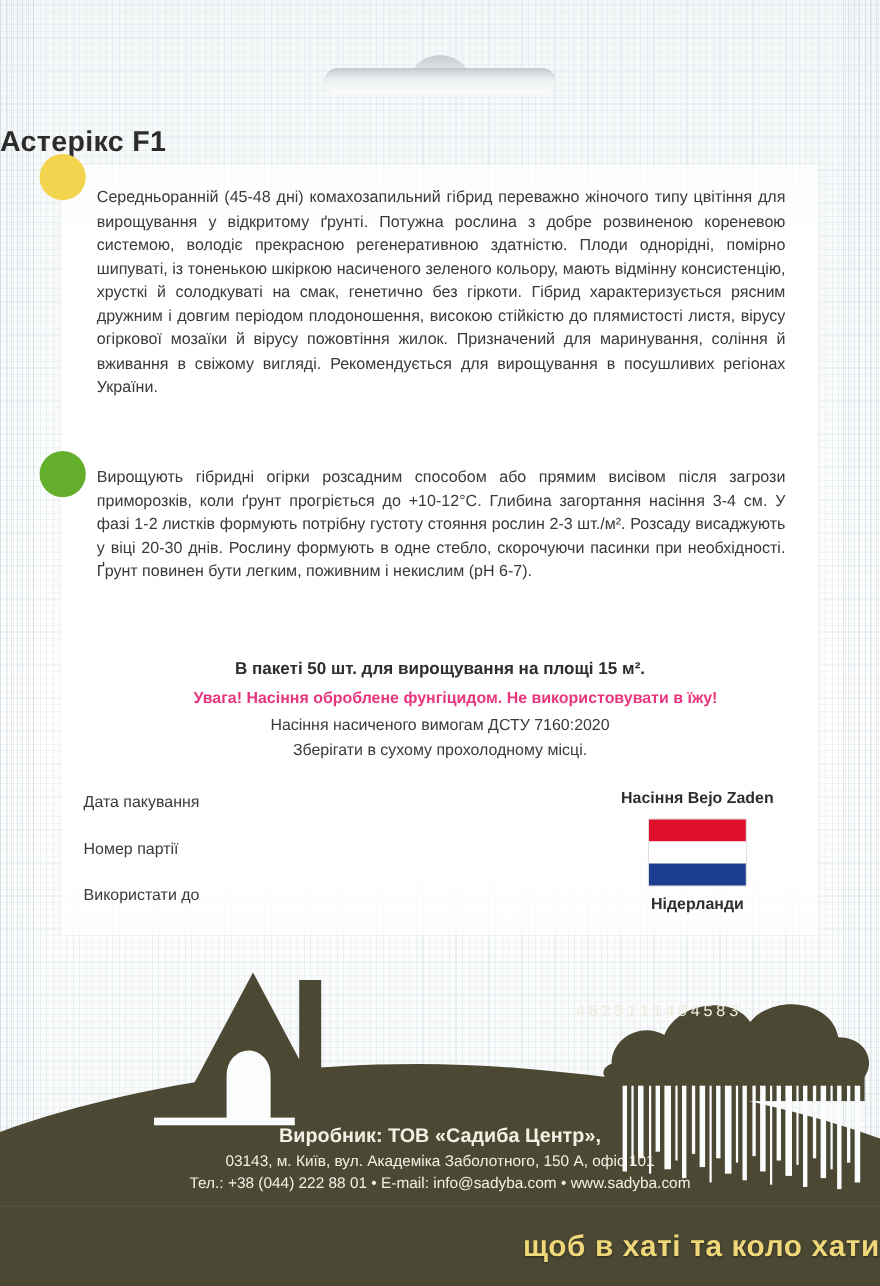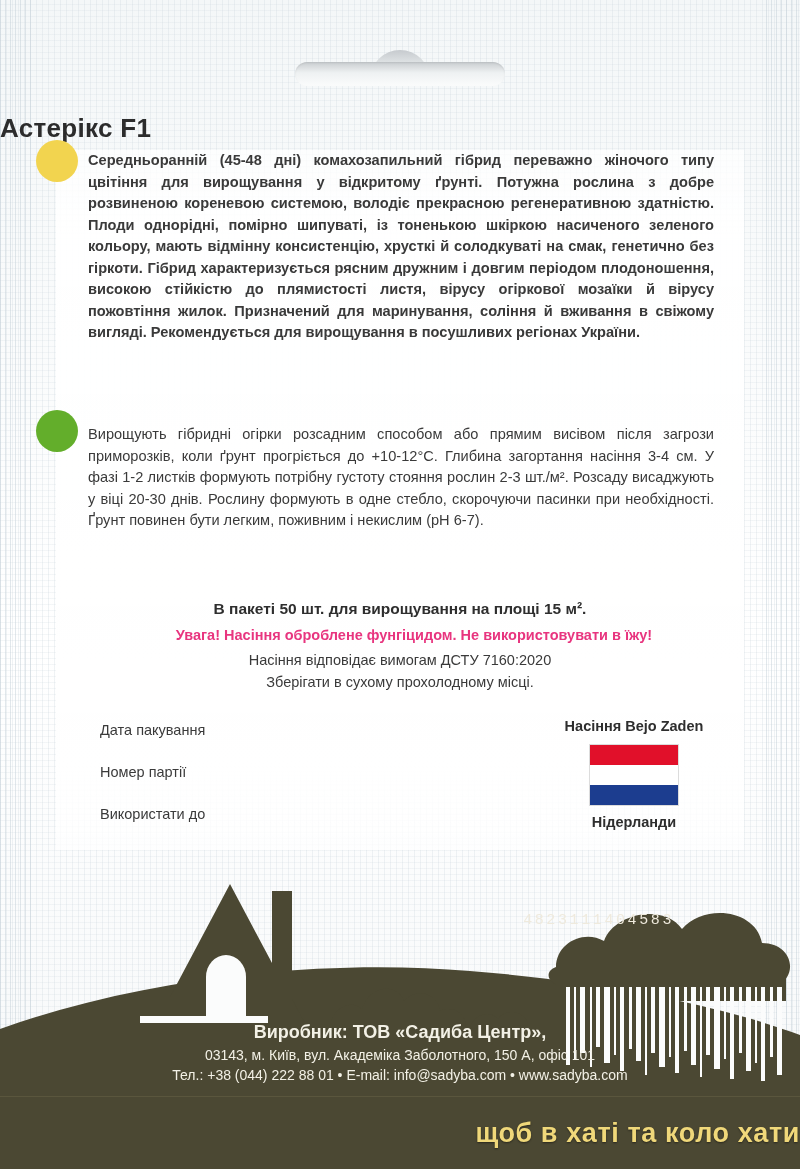--- a/index.html
+++ b/index.html
@@ -58,32 +58,32 @@
     position:absolute;width:42px;height:42px;border-radius:50%;
   }
   .dot.yellow{background:#f2d44f;left:36px;top:140px;}
   .dot.green{background:#63ae2b;left:36px;top:410px;}
 
   .para{
     position:absolute;left:88px;width:626px;
     font-size:14.6px;line-height:21.5px;color:#3a3a3a;
     text-align:justify;text-justify:inter-word;
   }
-  .para.p1{top:150px;font-weight:bold;}
+  .para.p1{top:170px;}
   .para.p2{top:424px;}
 
   
   .notes{position:absolute;left:0;right:0;top:600px;text-align:center;}
   .note-qty{font-size:15.5px;font-weight:bold;color:#2e2e2e;margin-bottom:9px;}
   .note-warn{font-size:14.5px;font-weight:bold;color:#e8357f;margin-bottom:9px;padding-left:28px;}
   .note-std{font-size:14.5px;color:#3a3a3a;margin-bottom:6px;}
   .note-store{font-size:14.5px;color:#3a3a3a;}
 
   
-  .fields{position:absolute;left:100px;top:722px;}
+  .fields{position:absolute;left:76px;top:722px;}
   .field{font-size:14.5px;color:#3a3a3a;margin-bottom:26px;}
 
   
   .origin{position:absolute;right:88px;top:718px;width:156px;text-align:center;}
   .origin-brand{font-size:14.5px;font-weight:bold;color:#2e2e2e;text-align:center;}
   .flag{width:88px;height:60px;margin:10px auto 8px;display:block;border:1px solid #dcdcdc;}
   .flag i{display:block;height:20px;}
   .flag .r{background:#e1102a;}
   .flag .w{background:#ffffff;}
   .flag .b{background:#1c3d8f;}
@@ -134,21 +134,21 @@
 
   <div class="dot yellow"></div>
   <div class="para p1">Середньоранній (45-48 дні) комахозапильний гібрид переважно жіночого типу цвітіння для вирощування у відкритому ґрунті. Потужна рослина з добре розвиненою кореневою системою, володіє прекрасною регенеративною здатністю. Плоди однорідні, помірно шипуваті, із тоненькою шкіркою насиченого зеленого кольору, мають відмінну консистенцію, хрусткі й солодкуваті на смак, генетично без гіркоти. Гібрид характеризується рясним дружним і довгим періодом плодоношення, високою стійкістю до плямистості листя, вірусу огіркової мозаїки й вірусу пожовтіння жилок. Призначений для маринування, соління й вживання в свіжому вигляді. Рекомендується для вирощування в посушливих регіонах України.</div>
 
   <div class="dot green"></div>
   <div class="para p2">Вирощують гібридні огірки розсадним способом або прямим висівом після загрози приморозків, коли ґрунт прогріється до +10-12°C. Глибина загортання насіння 3-4 см. У фазі 1-2 листків формують потрібну густоту стояння рослин 2-3 шт./м². Розсаду висаджують у віці 20-30 днів. Рослину формують в одне стебло, скорочуючи пасинки при необхідності. Ґрунт повинен бути легким, поживним і некислим (pH 6-7).</div>
 
   <div class="notes">
     <div class="note-qty">В пакеті 50 шт. для вирощування на площі 15 м².</div>
     <div class="note-warn">Увага! Насіння оброблене фунгіцидом. Не використовувати в їжу!</div>
-    <div class="note-std">Насіння відповідає вимогам ДСТУ 7160:2020</div>
+    <div class="note-std">Насіння насиченого вимогам ДСТУ 7160:2020</div>
     <div class="note-store">Зберігати в сухому прохолодному місці.</div>
   </div>
 
   <div class="fields">
     <div class="field">Дата пакування</div>
     <div class="field">Номер партії</div>
     <div class="field">Використати до</div>
   </div>
 
   <div class="origin">

